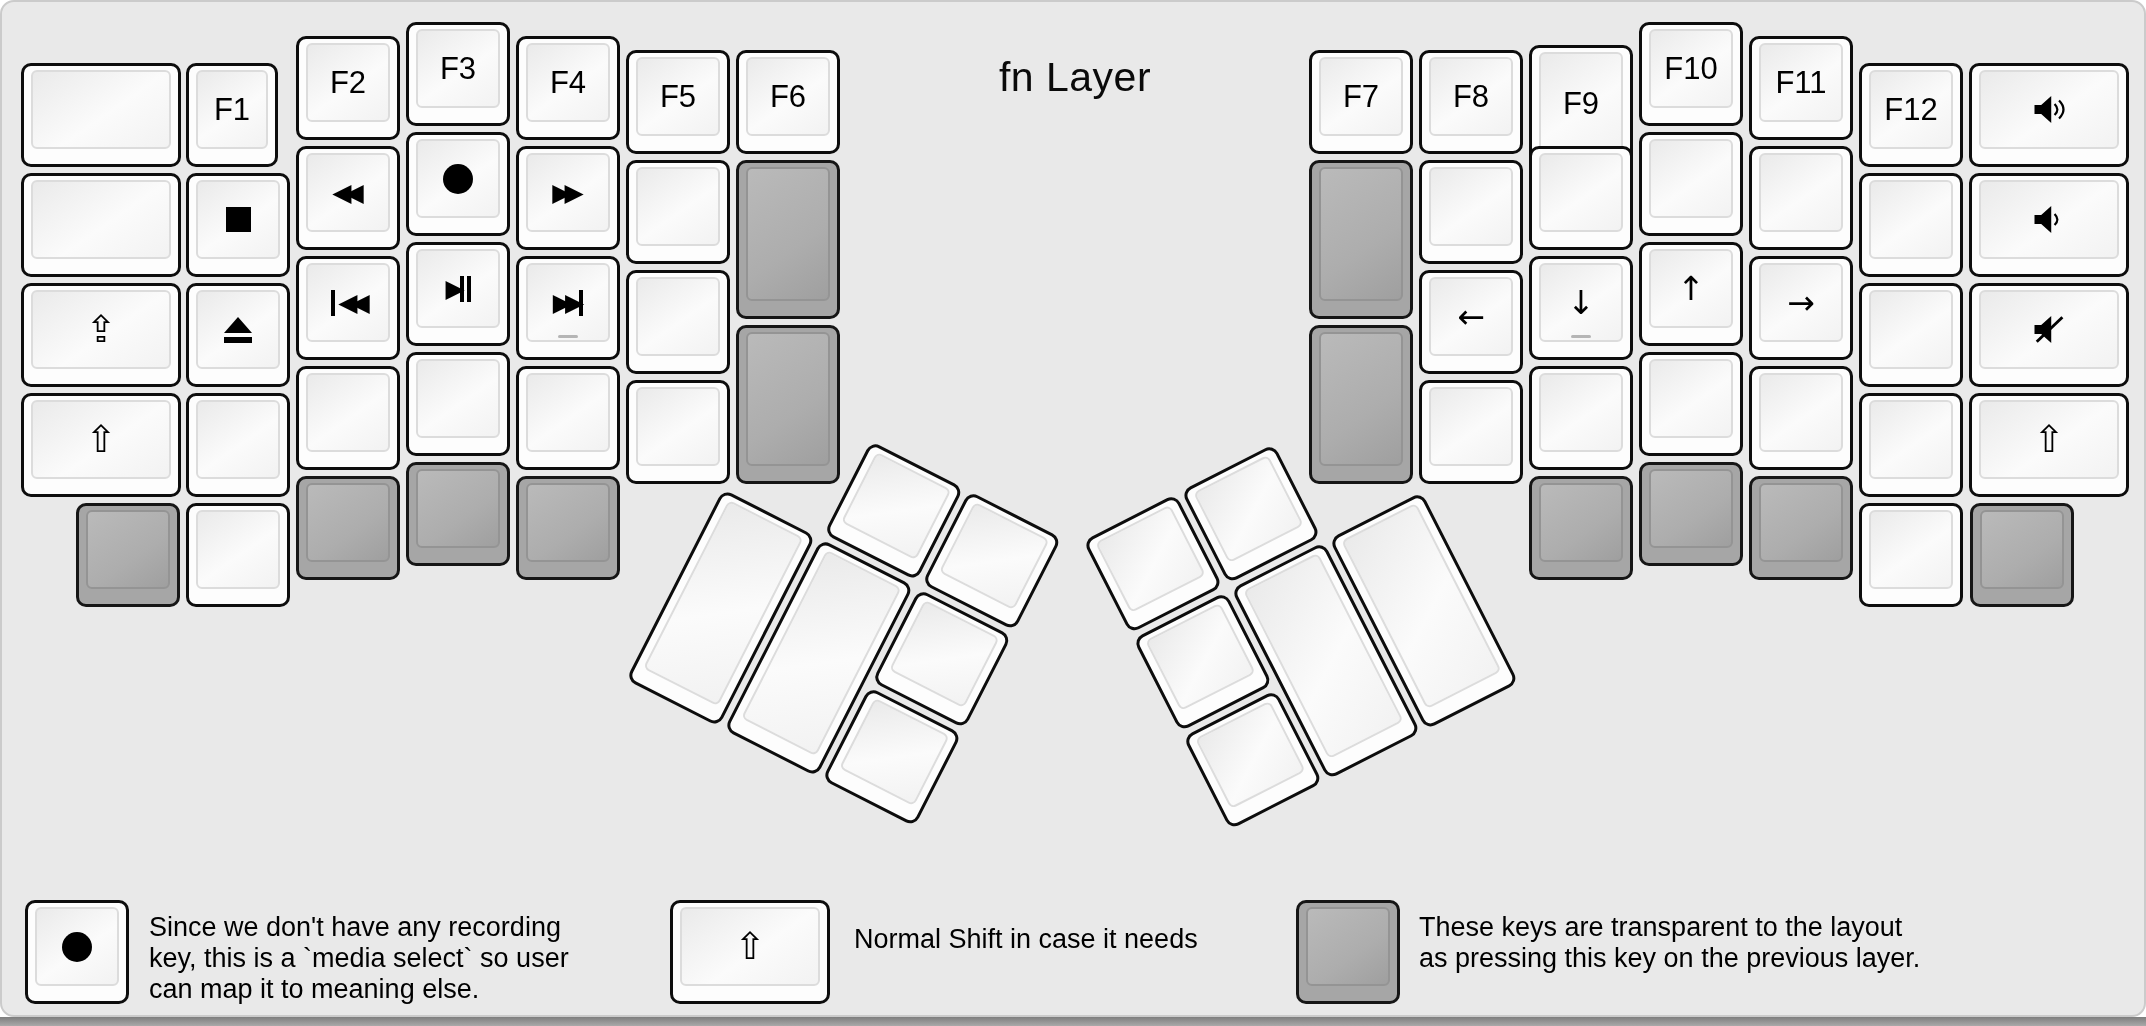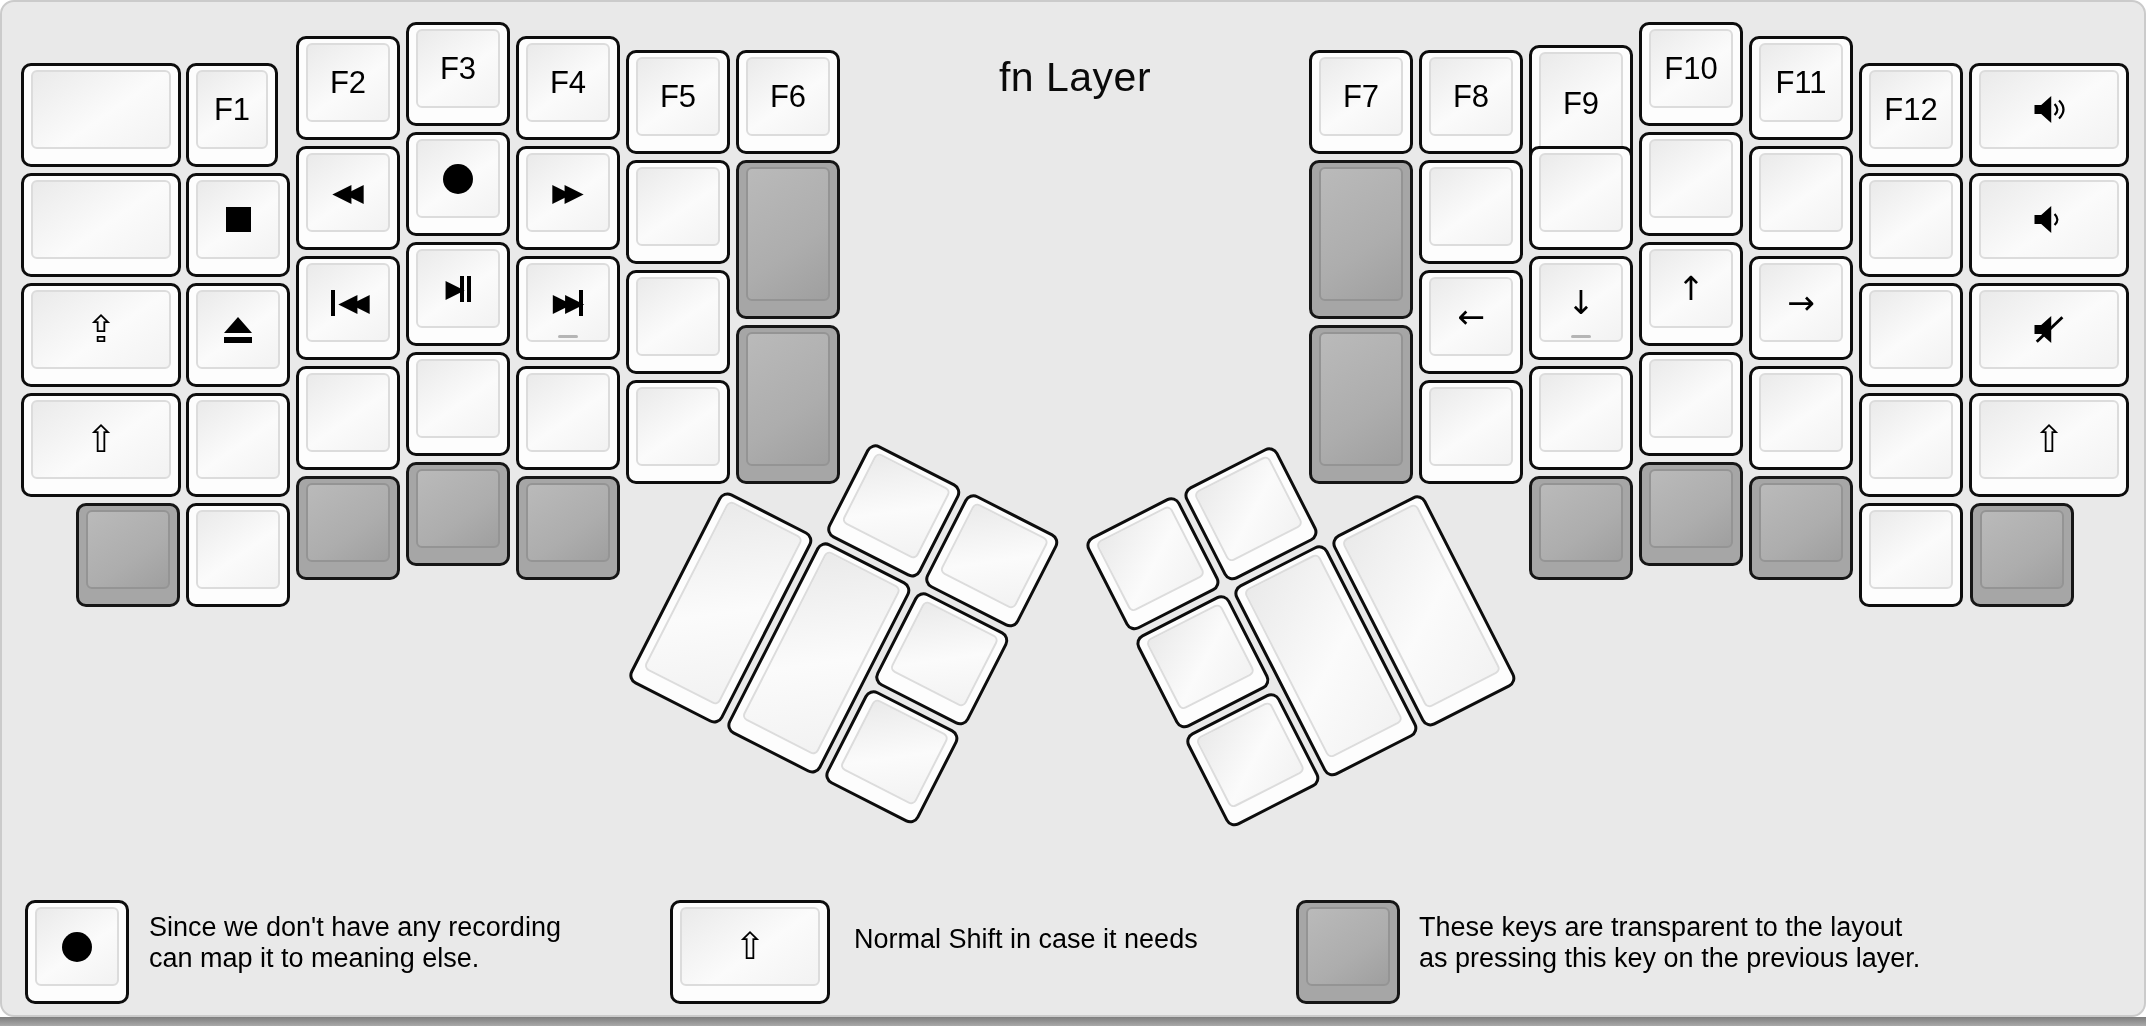--- a/index.html
+++ b/index.html
@@ -370,20 +370,21 @@
         </div>
       </div>
     <div id="legend">
         <div class="key" style="left: 23px; top: 898px; width: 104px; height: 104px;">
           <div class="cap">
             <span class="dot"></span>
           </div>
         </div>
         <div class="legend-text" style="left: 147px; top: 910px;">
           <div>Since we don't have any recording</div>
+          <div>key, this is a `media select` so user</div>
           <div>can map it to meaning else.</div>
         </div>
         <div class="key" style="left: 668px; top: 898px; width: 160px; height: 104px;">
           <div class="cap">
             <span class="glyph">⇧</span>
           </div>
         </div>
         <div class="legend-text" style="left: 852px; top: 922px; text-align: right;">
           <div>Normal Shift in case it needs</div>
         </div>

